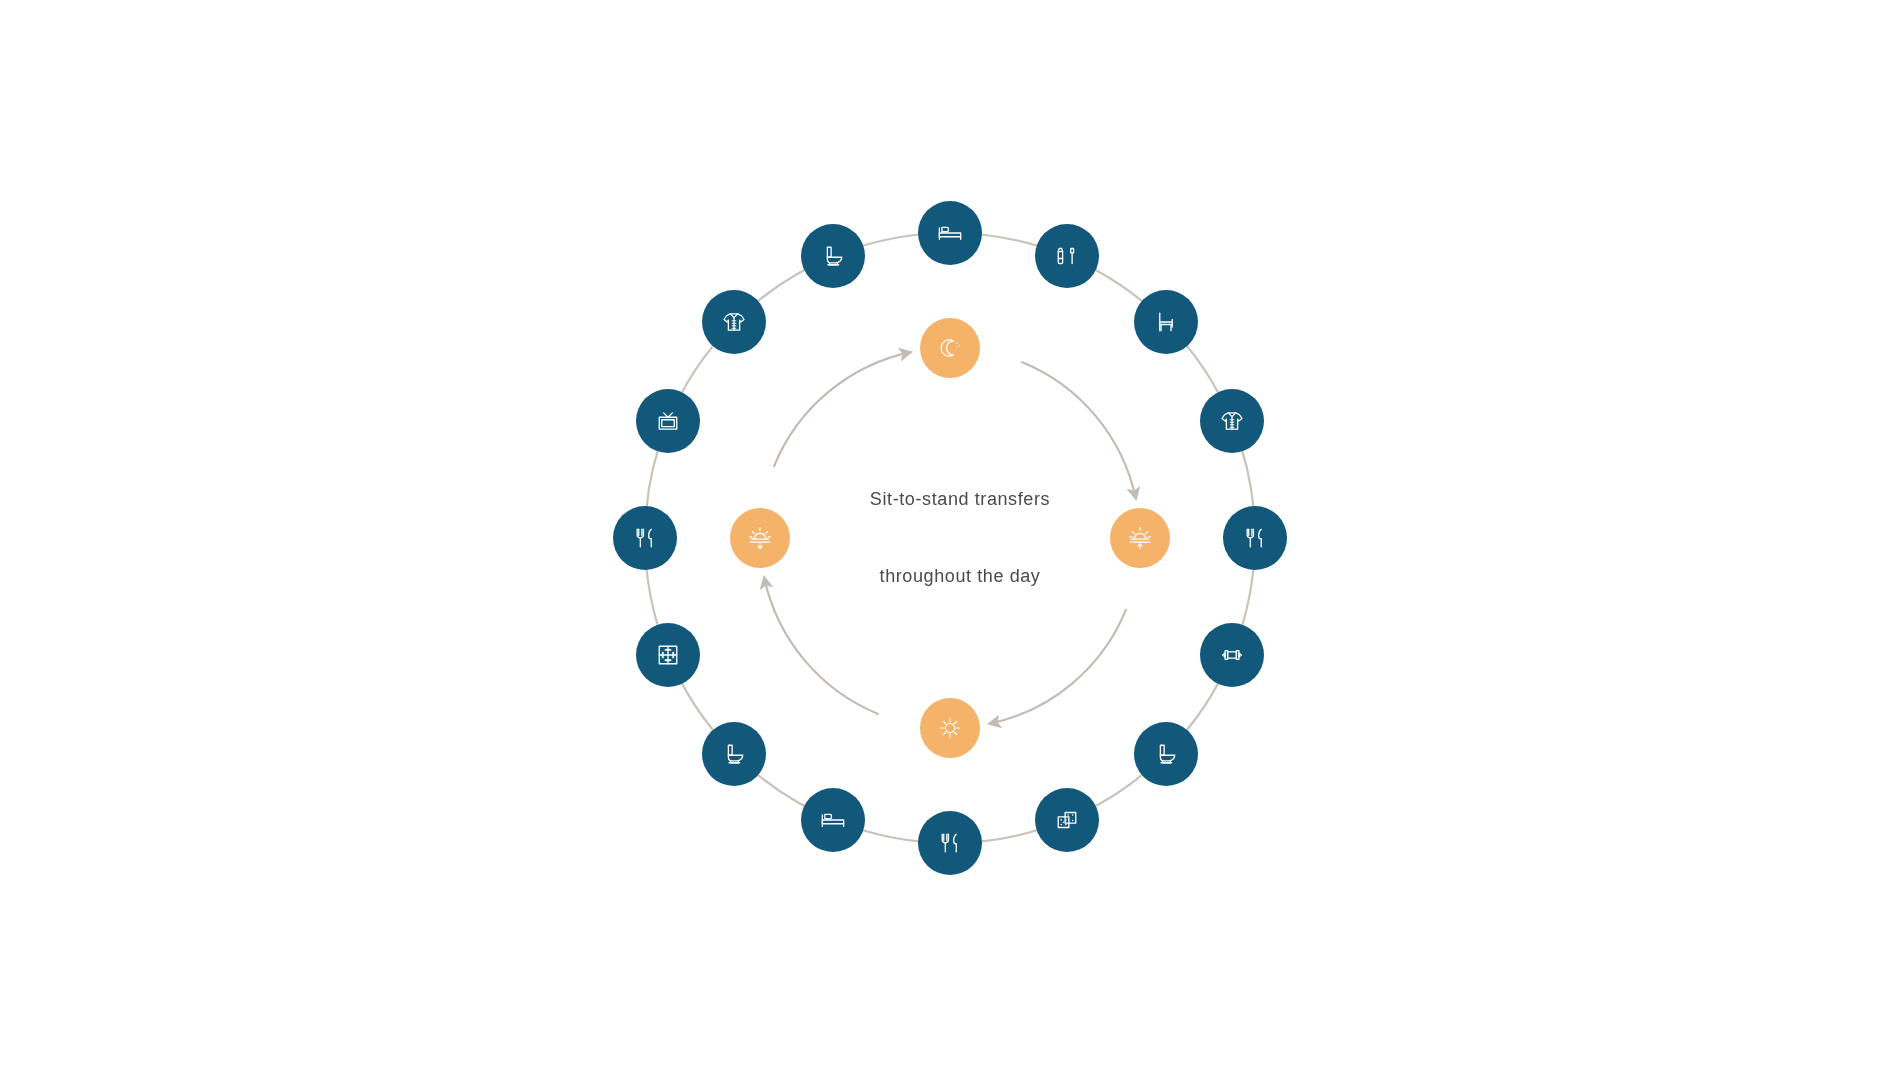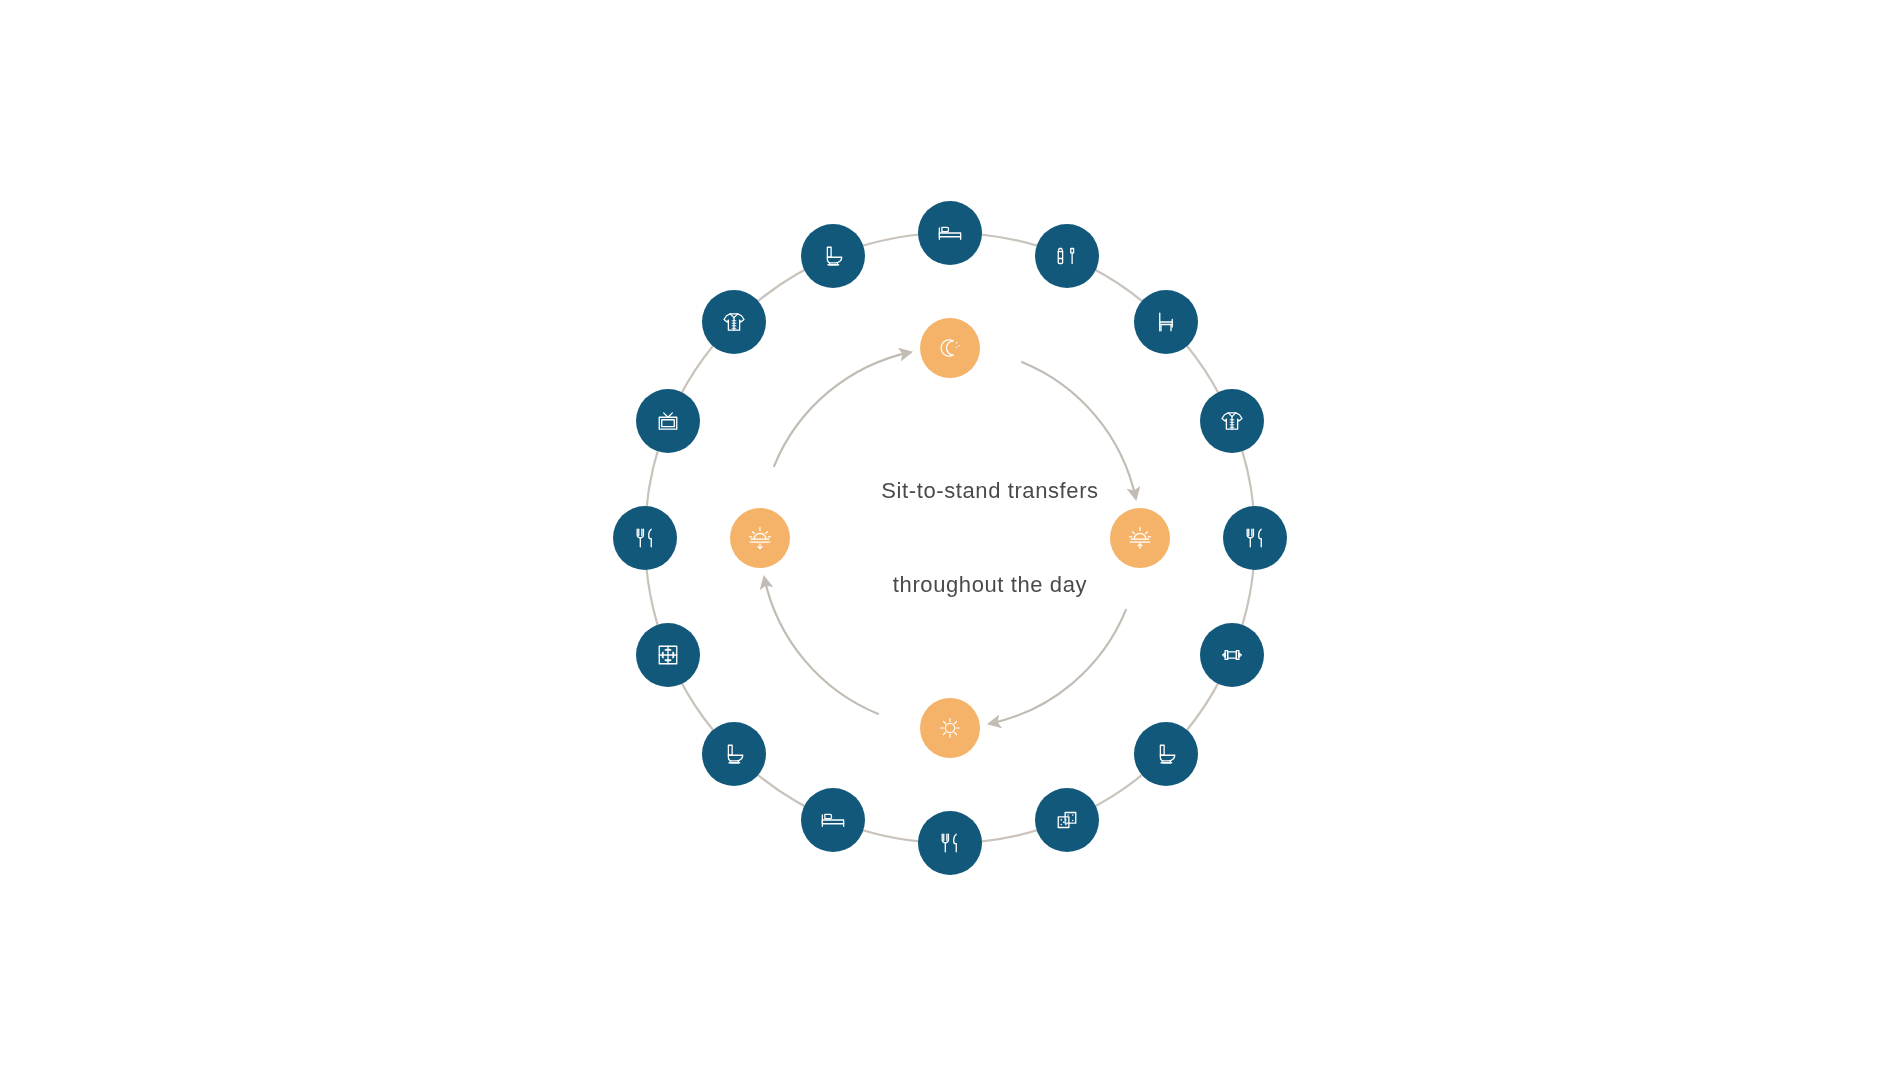--- a/index.html
+++ b/index.html
@@ -24,24 +24,24 @@
     font-size:14.5px;
     color:#545454;
     letter-spacing:0.45px;
     white-space:pre;
     line-height:1.25;
     transform:translate(-50%,-50%);
     text-align:center;
     font-family:"Liberation Sans","DejaVu Sans",sans-serif;
   }
   #center-text{
-    position:absolute;left:990px;top:538px;
+    position:absolute;left:960px;top:538px;
     transform:translate(-50%,-50%);
     text-align:center;
-    font-size:22px;
+    font-size:18px;
     color:#4a4a4a;
     letter-spacing:0.6px;
     line-height:1.42;
     white-space:pre;
   }
   svg.ico{display:block;}
 </style>
 </head>
 <body>
 

